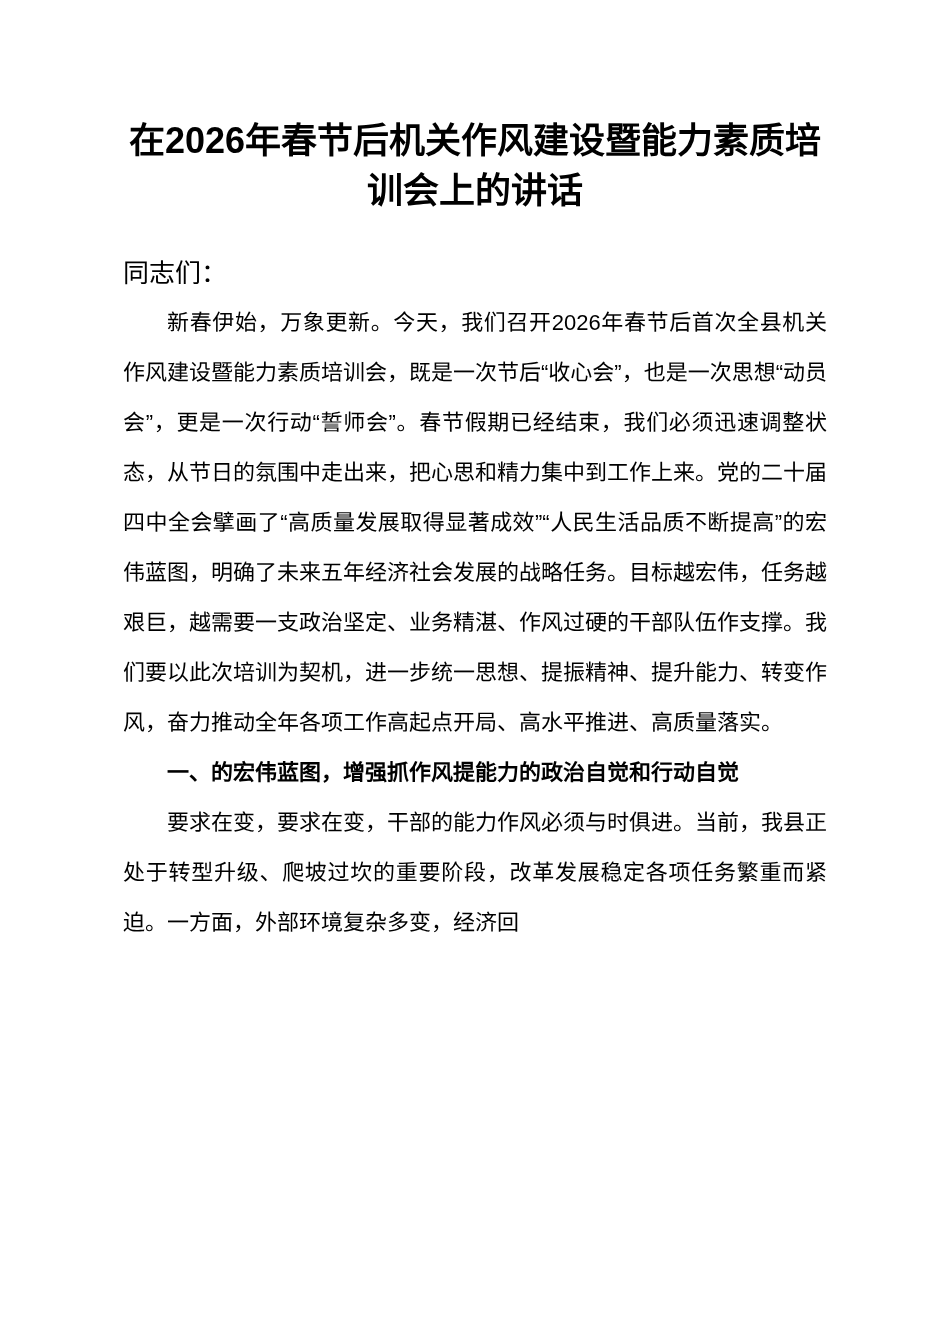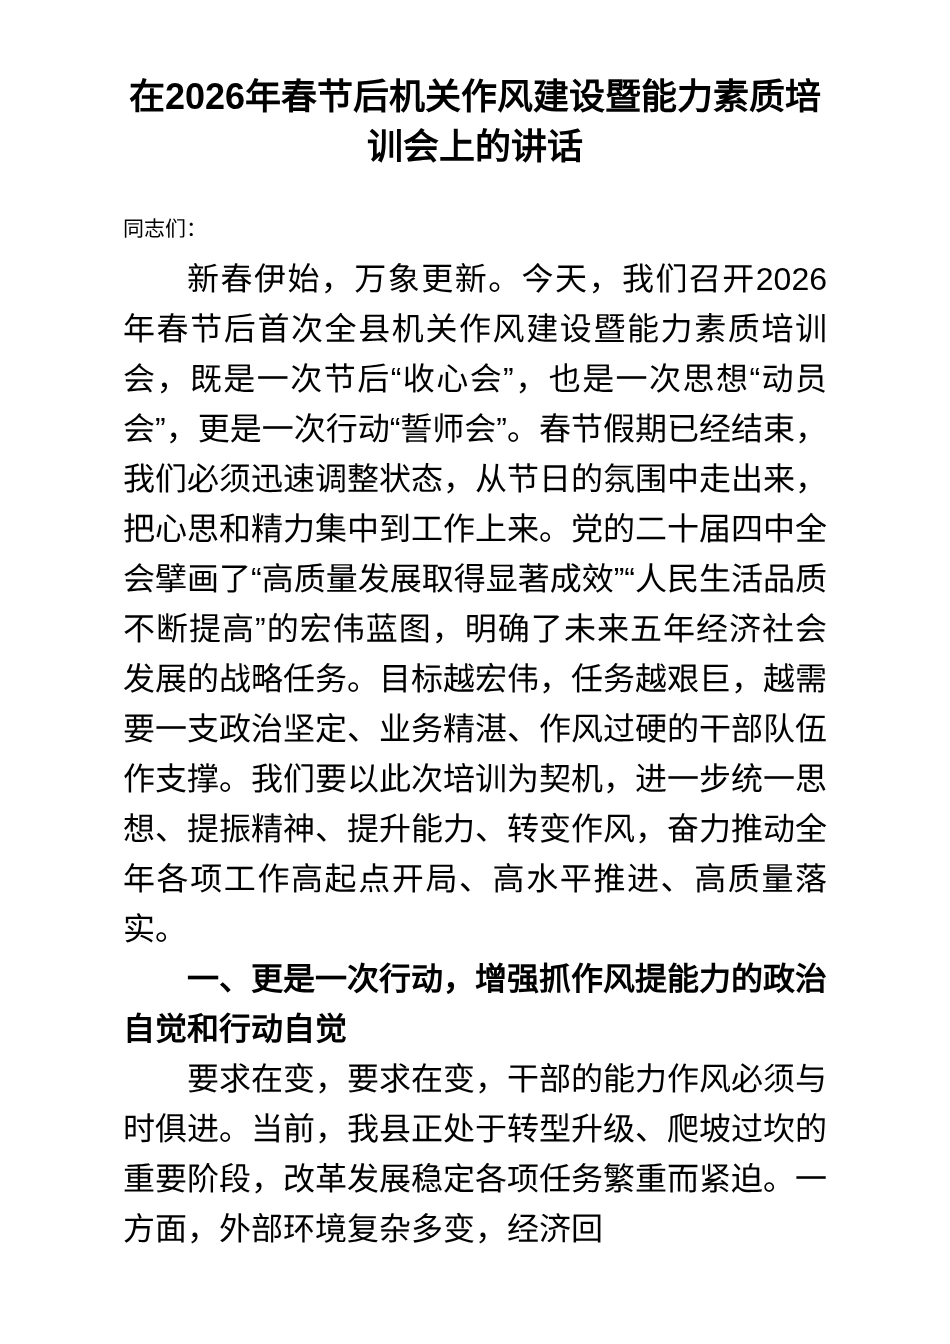--- a/index.html
+++ b/index.html
@@ -5,58 +5,58 @@
   html, body {
     margin: 0;
     padding: 0;
     background: #ffffff;
   }
   .page {
     position: relative;
     width: 950px;
     height: 1344px;
     box-sizing: border-box;
-    padding: 72px 123px 0 123px;
+    padding: 116px 123px 0 123px;
     background: #ffffff;
     color: #000000;
     overflow: hidden;
     font-family: "Liberation Sans", "DejaVu Sans", sans-serif;
   }
   .doc-title {
     margin: 0 0 32px 0;
     font-size: 36px;
     line-height: 50px;
     font-weight: bold;
     text-align: center;
     letter-spacing: 0;
   }
   .salutation {
     margin: 0;
-    font-size: 21px;
+    font-size: 26px;
     line-height: 50px;
     text-align: left;
   }
   .para {
     margin: 0;
-    font-size: 32px;
+    font-size: 22px;
     line-height: 50px;
     text-indent: 2em;
     text-align: justify;
     line-break: strict;
     word-break: normal;
     text-spacing-trim: normal;
   }
   .para.heading {
     font-weight: bold;
   }
 </style>
 </head>
 <body>
 
 <div class="page">
   <h1 class="doc-title">在2026年春节后机关作风建设暨能力素质培训会上的讲话</h1>
   <p class="salutation">同志们：</p>
   <div id="paragraphs">
       <p class="para body">新春伊始，万象更新。今天，我们召开2026年春节后首次全县机关作风建设暨能力素质培训会，既是一次节后“收心会”，也是一次思想“动员会”，更是一次行动“誓师会”。春节假期已经结束，我们必须迅速调整状态，从节日的氛围中走出来，把心思和精力集中到工作上来。党的二十届四中全会擘画了“高质量发展取得显著成效”“人民生活品质不断提高”的宏伟蓝图，明确了未来五年经济社会发展的战略任务。目标越宏伟，任务越艰巨，越需要一支政治坚定、业务精湛、作风过硬的干部队伍作支撑。我们要以此次培训为契机，进一步统一思想、提振精神、提升能力、转变作风，奋力推动全年各项工作高起点开局、高水平推进、高质量落实。</p>
-      <p class="para heading">一、更是一次行动，增强抓作风提能力的政治自觉和行动自觉</p>
+      <p class="para heading">一、的宏伟蓝图，增强抓作风提能力的政治自觉和行动自觉</p>
       <p class="para body">要求在变，要求在变，干部的能力作风必须与时俱进。当前，我县正处于转型升级、爬坡过坎的重要阶段，改革发展稳定各项任务繁重而紧迫。一方面，外部环境复杂多变，经济回</p>
     </div>
 </div>
 
 </body></html>

